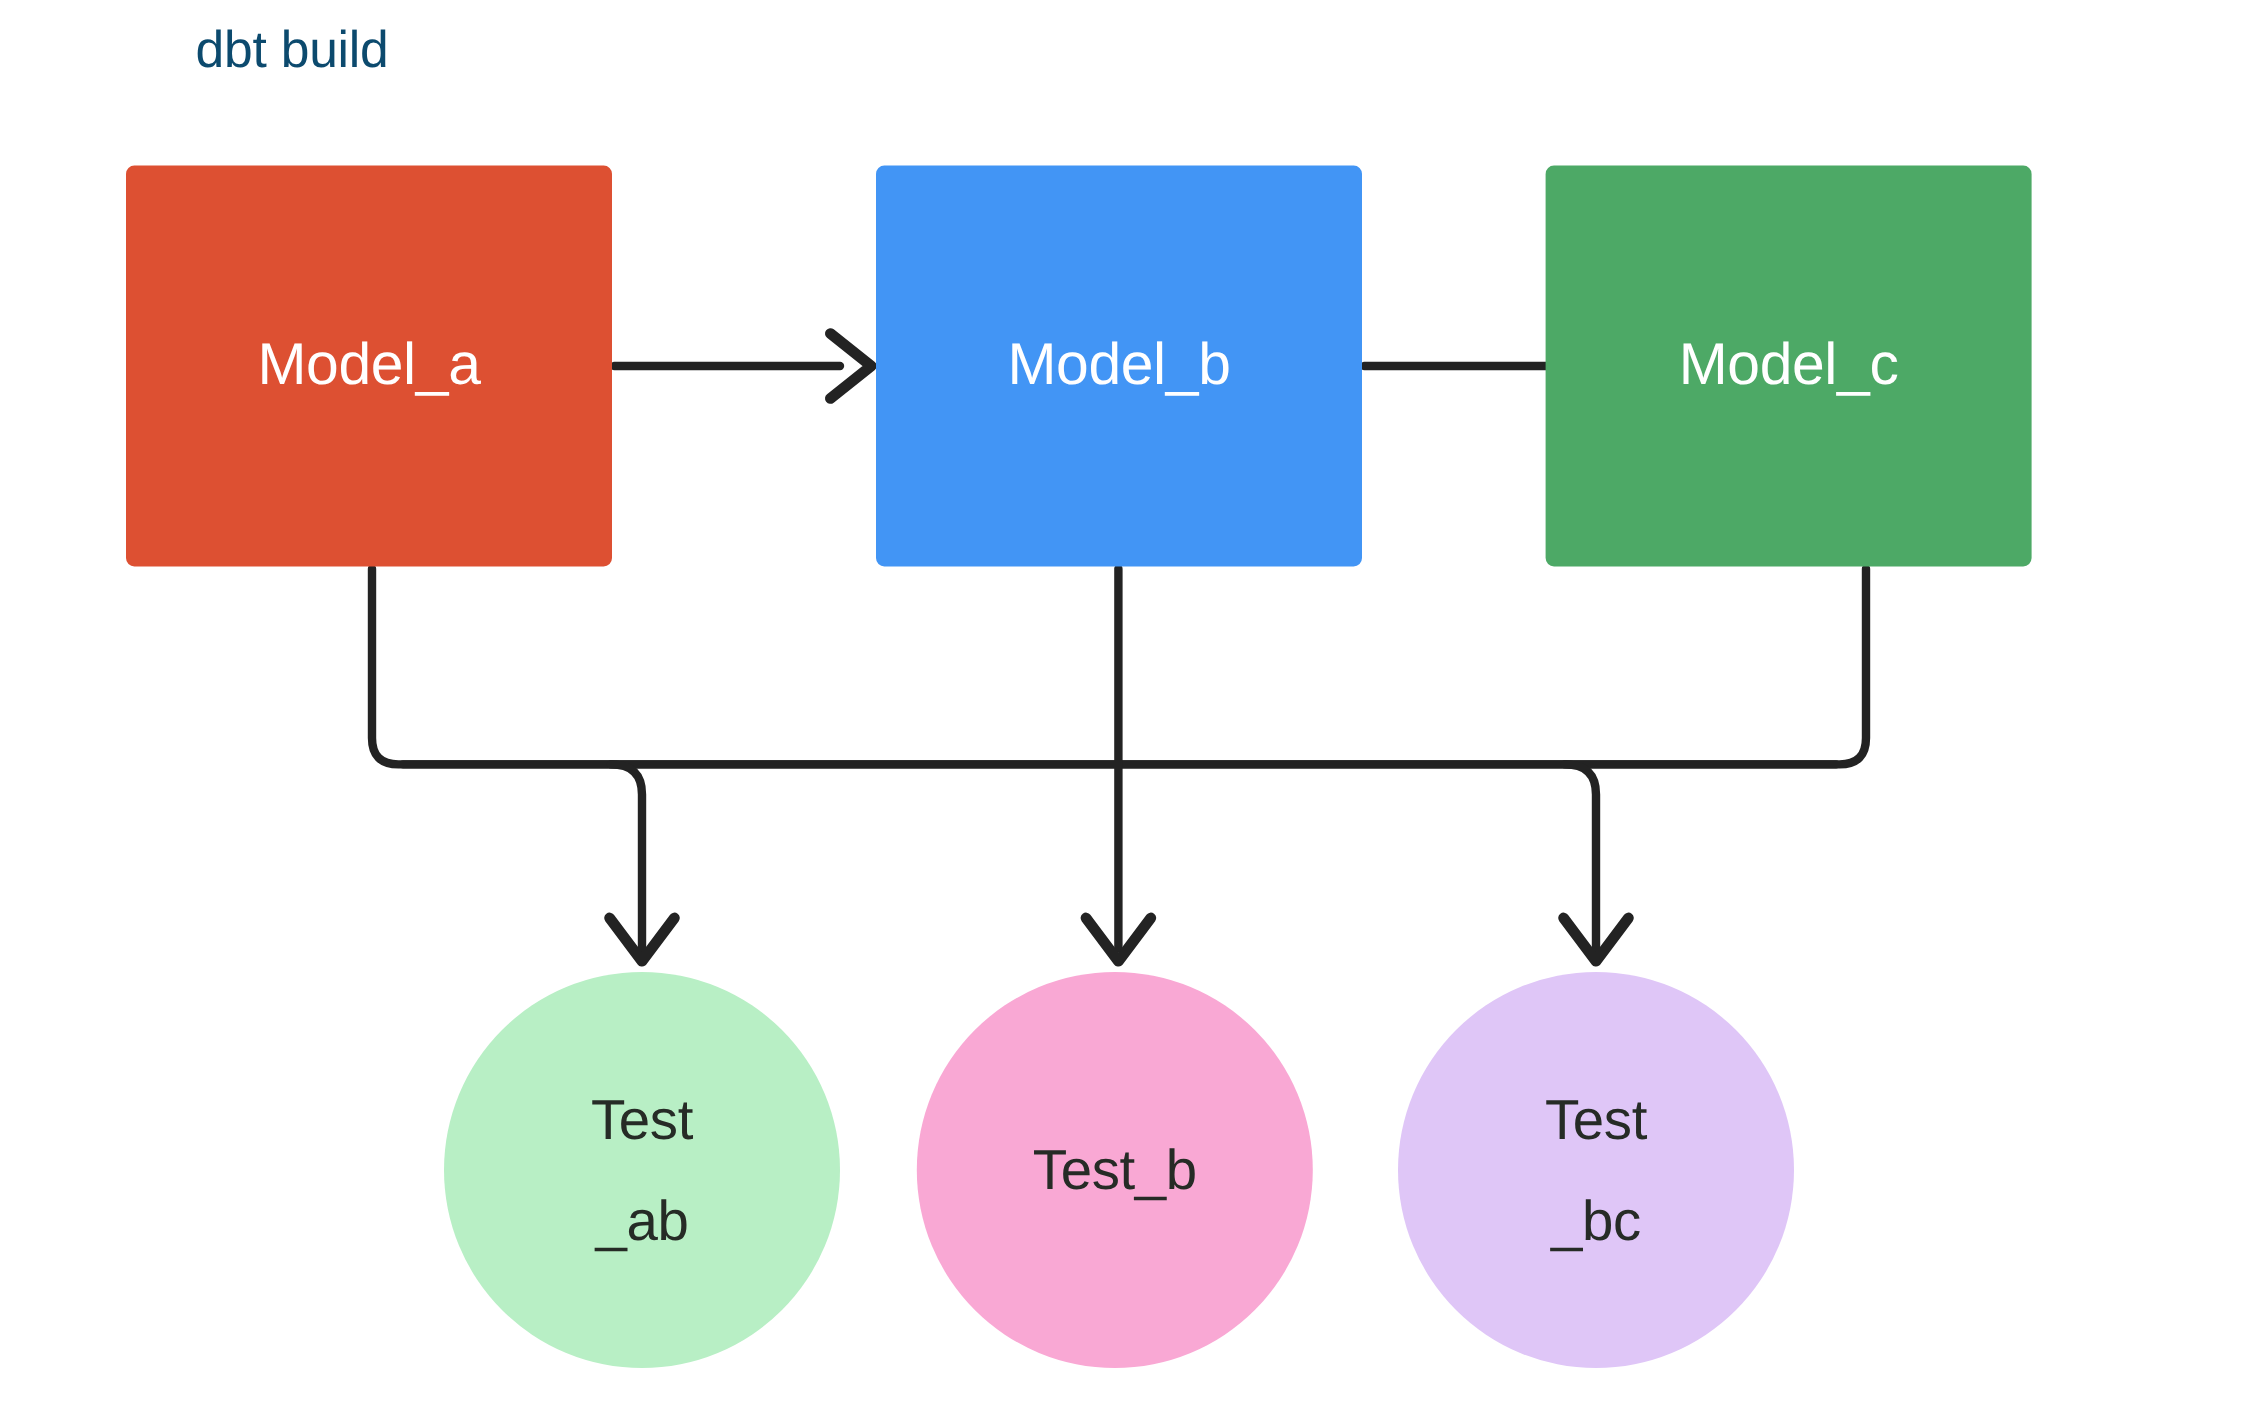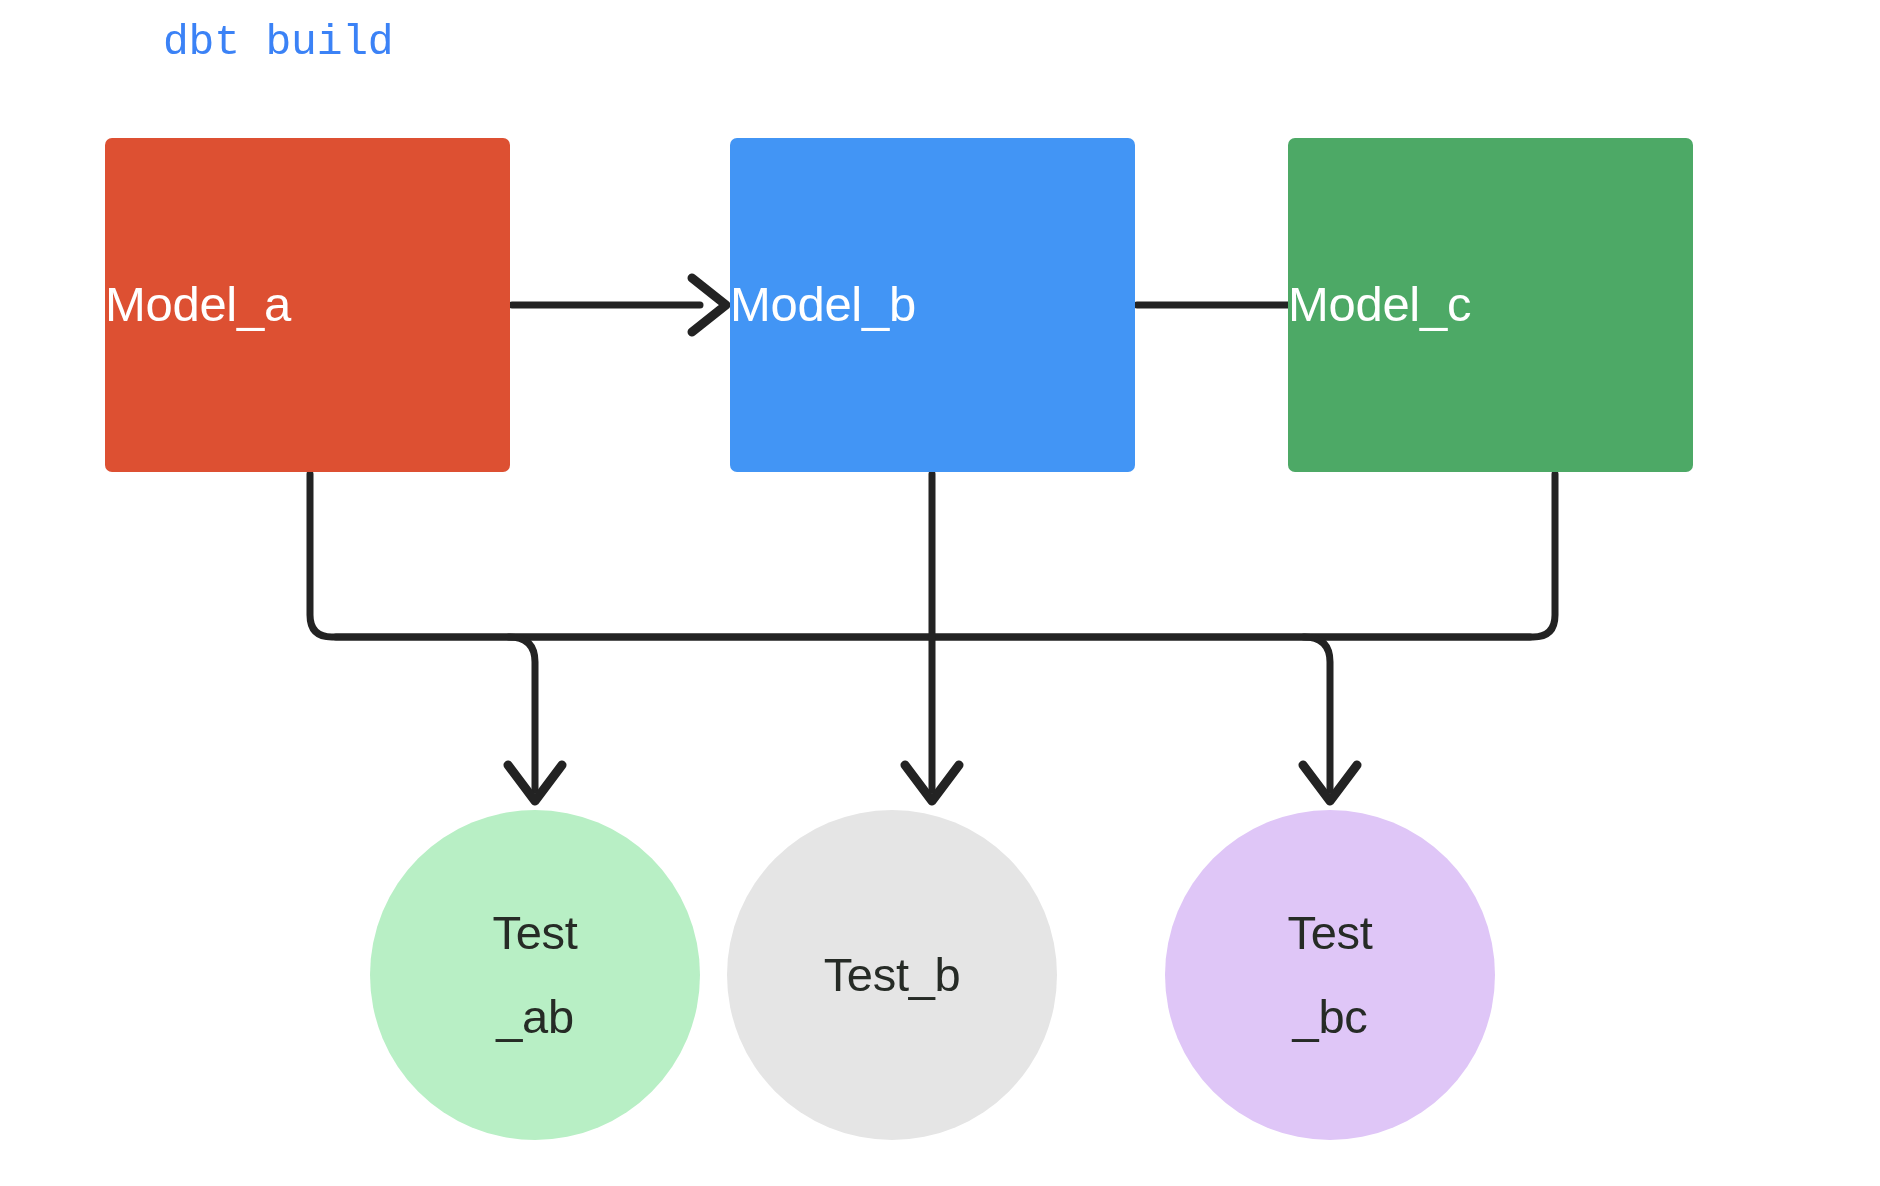--- a/index.html
+++ b/index.html
@@ -25,31 +25,30 @@
     top: 0;
     width: 1880px;
     height: 1186px;
   }
   .title-text {
     position: absolute;
     left: 163px;
     top: 18px;
     font-size: 43px;
     font-weight: 400;
-    color: #3b82f6;
+    color: #0c4a6e;
     letter-spacing: -0.2px;
     white-space: nowrap;
-    font-family: Liberation Mono, monospace;
   }
   .node-box {
     position: absolute;
     border-radius: 7px;
     display: flex;
     align-items: center;
-    justify-content: flex-start;
+    justify-content: center;
     box-sizing: border-box;
   }
   .node-box-label {
     font-size: 49px;
     font-weight: 400;
     color: #ffffff;
     letter-spacing: -0.3px;
     white-space: nowrap;
     line-height: 1.05;
     text-align: center;
@@ -140,21 +139,21 @@
 
   <div class="node-box" style="left:1288px; top:138px; width:405px; height:334px; background:#4da966;">
     <span class="node-box-label">Model_c</span>
   </div>
 
   <div class="node-circle" style="left:370px; top:810px; width:330px; height:330px; background:#b8efc5;">
     <span class="node-circle-label">Test
 _ab</span>
   </div>
 
-  <div class="node-circle" style="left:727px; top:810px; width:330px; height:330px; background:#e5e5e5;">
+  <div class="node-circle" style="left:764px; top:810px; width:330px; height:330px; background:#f9a8d4;">
     <span class="node-circle-label">Test_b</span>
   </div>
 
   <div class="node-circle" style="left:1165px; top:810px; width:330px; height:330px; background:#dfc6f7;">
     <span class="node-circle-label">Test
 _bc</span>
   </div>
 
 </div>
 

